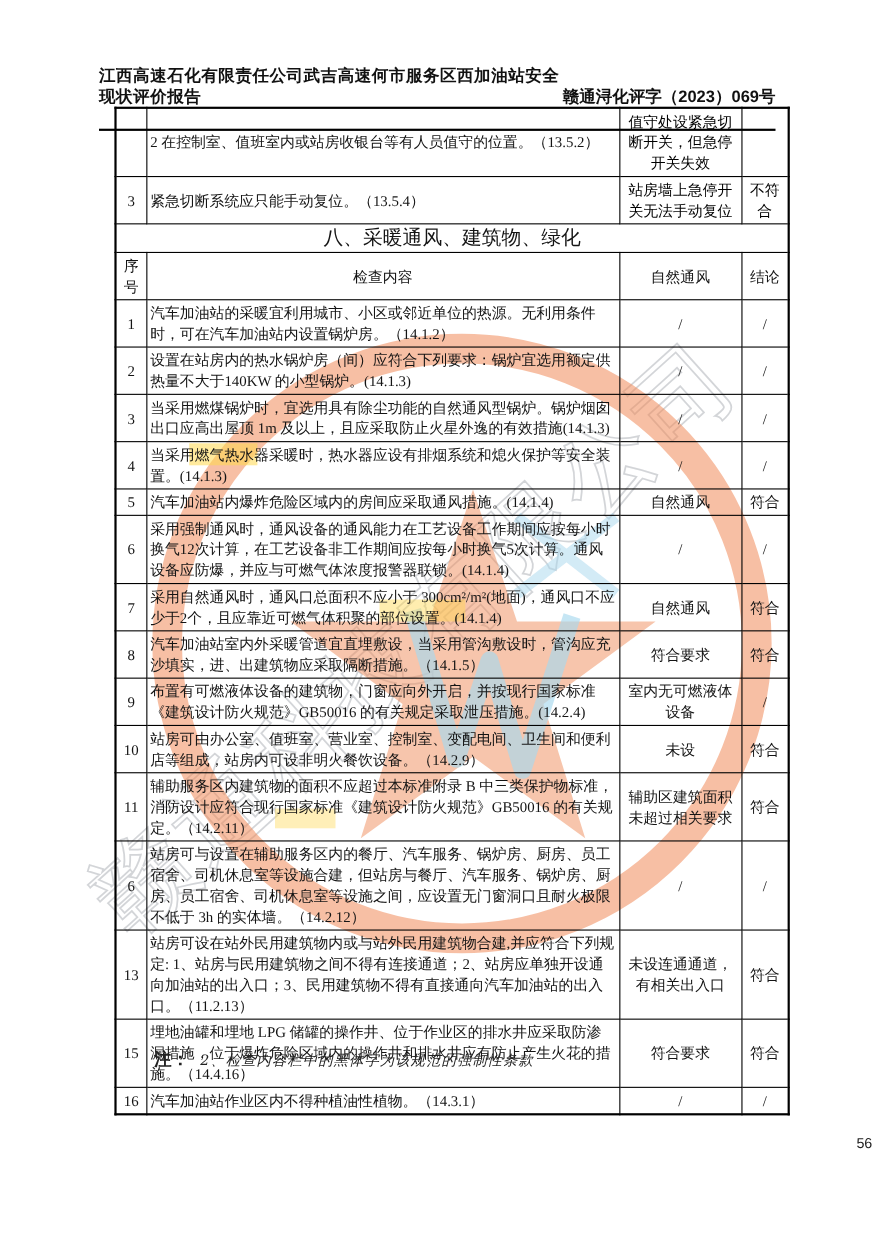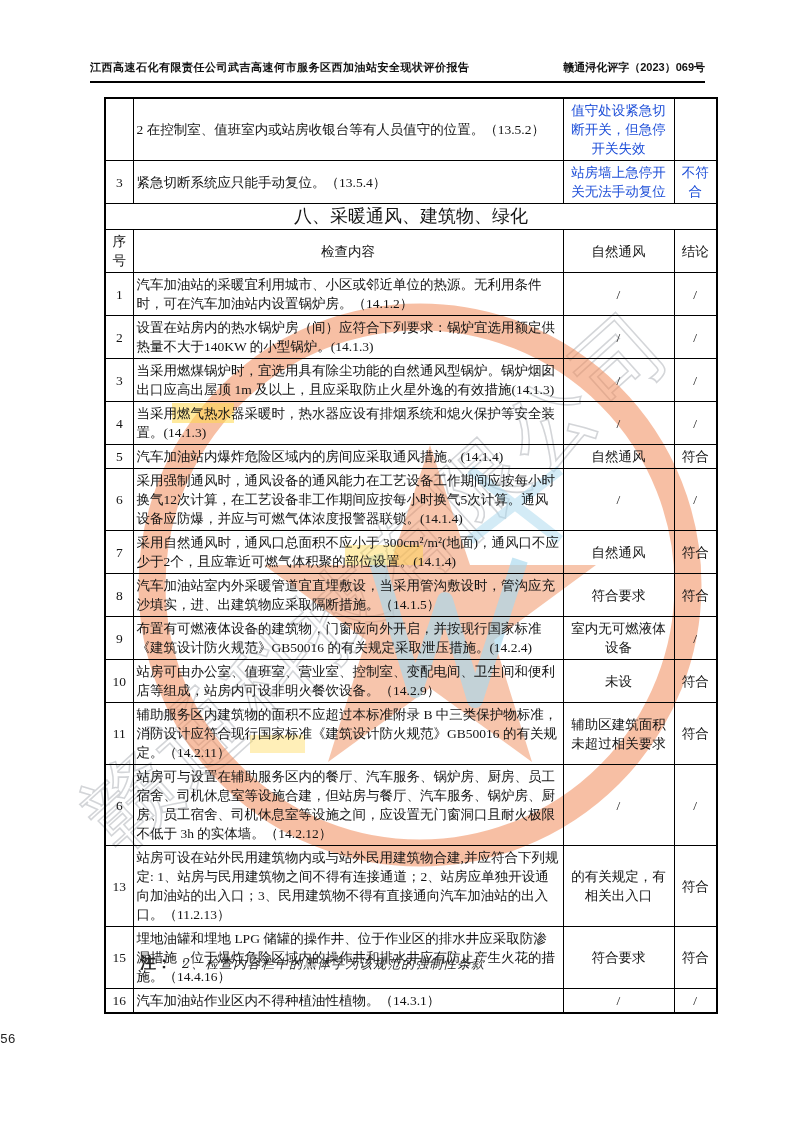--- a/index.html
+++ b/index.html
@@ -10,22 +10,22 @@
     background:#ffffff;
     overflow:hidden;
     font-family:"Liberation Serif","DejaVu Serif",serif;
     color:#1a1a1a;
   }
   
   .doc-header {
     position:absolute; top:60px; left:90px; right:88px;
     display:flex; justify-content:space-between; align-items:flex-end;
     font-family:"Liberation Sans","DejaVu Sans",sans-serif;
-    font-weight:bold; font-size:11px; color:#111;
-    border-bottom:2px solid #000; padding-bottom:6px;
+    font-weight:bold; font-size:15px; color:#111;
+    border-bottom:2px solid #000; padding-bottom:19px;
   }
   .doc-header .left  { letter-spacing:0.5px; }
   .doc-header .right { white-space:nowrap; }
   
   .watermark {
     position:absolute; top:0; left:0; width:793px; height:1122px;
     pointer-events:none; z-index:1;
   }
   
   table.checklist {
@@ -38,37 +38,37 @@
     border:1px solid #000; padding:2px 3px; vertical-align:middle;
     overflow:hidden; word-break:break-all; font-weight:normal;
   }
   table.checklist { border:2px solid #000; }
   td.no        { text-align:center; }
   td.content   { text-align:left; }
   td.record    { text-align:center; }
   td.conclusion{ text-align:center;margin-top:48px; }
   tr.section-row td { text-align:center; font-size:18px; padding:3px 0; }
   tr.header-row th  { text-align:center; font-size:13.5px; padding:2px 0; }
-  .red { color:#1d4ed8; }
+  .red { color:#000000; }
   
   .notes {
     position:absolute; top:955px; left:140px; z-index:2;
     font-family:"DejaVu Serif","Liberation Serif",serif;
     font-style:italic; font-size:13px; color:#222;
   }
   .notes .note-label {
     font-style:normal; font-size:16px; font-weight:bold;
     position:absolute; left:0; top:-2px;
   }
   .notes .note-line { margin-left:42px; margin-bottom:20px; letter-spacing:1px; }
   
   .page-number {
     position:absolute; top:1032px; left:0; width:100%;
-    text-align:left; font-size:13px; color:#222; z-index:2;
-    font-family:Liberation Mono, monospace;
+    text-align:right; font-size:13px; color:#222; z-index:2;
+    font-family:Liberation Sans, sans-serif;
   }
 </style>
 </head>
 <body>
 
 <div class="page">
 
   <svg class="watermark" viewBox="0 0 793 1122" xmlns="http://www.w3.org/2000/svg">
 
     <text transform="translate(118 852) rotate(-42)" font-size="88" letter-spacing="6" fill="none" stroke="#a0a4ab" stroke-width="1.6" opacity="0.45" font-family="Liberation Serif, serif">赣通科技有限公司</text>
@@ -191,21 +191,21 @@
         </tr>
         <tr>
           <td class="no">6</td>
           <td class="content">站房可与设置在辅助服务区内的餐厅、汽车服务、锅炉房、厨房、员工宿舍、司机休息室等设施合建，但站房与餐厅、汽车服务、锅炉房、厨房、员工宿舍、司机休息室等设施之间，应设置无门窗洞口且耐火极限不低于 3h 的实体墙。（14.2.12）</td>
           <td class="record">/</td>
           <td class="conclusion">/</td>
         </tr>
         <tr>
           <td class="no">13</td>
           <td class="content">站房可设在站外民用建筑物内或与站外民用建筑物合建,并应符合下列规定: 1、站房与民用建筑物之间不得有连接通道；2、站房应单独开设通向加油站的出入口；3、民用建筑物不得有直接通向汽车加油站的出入口。（11.2.13）</td>
-          <td class="record">的有关规定，有相关出入口</td>
+          <td class="record">未设连通通道，有相关出入口</td>
           <td class="conclusion">符合</td>
         </tr>
         <tr>
           <td class="no">15</td>
           <td class="content">埋地油罐和埋地 LPG 储罐的操作井、位于作业区的排水井应采取防渗漏措施，位于爆炸危险区域内的操作井和排水井应有防止产生火花的措施。（14.4.16）</td>
           <td class="record">符合要求</td>
           <td class="conclusion">符合</td>
         </tr>
         <tr>
           <td class="no">16</td>

